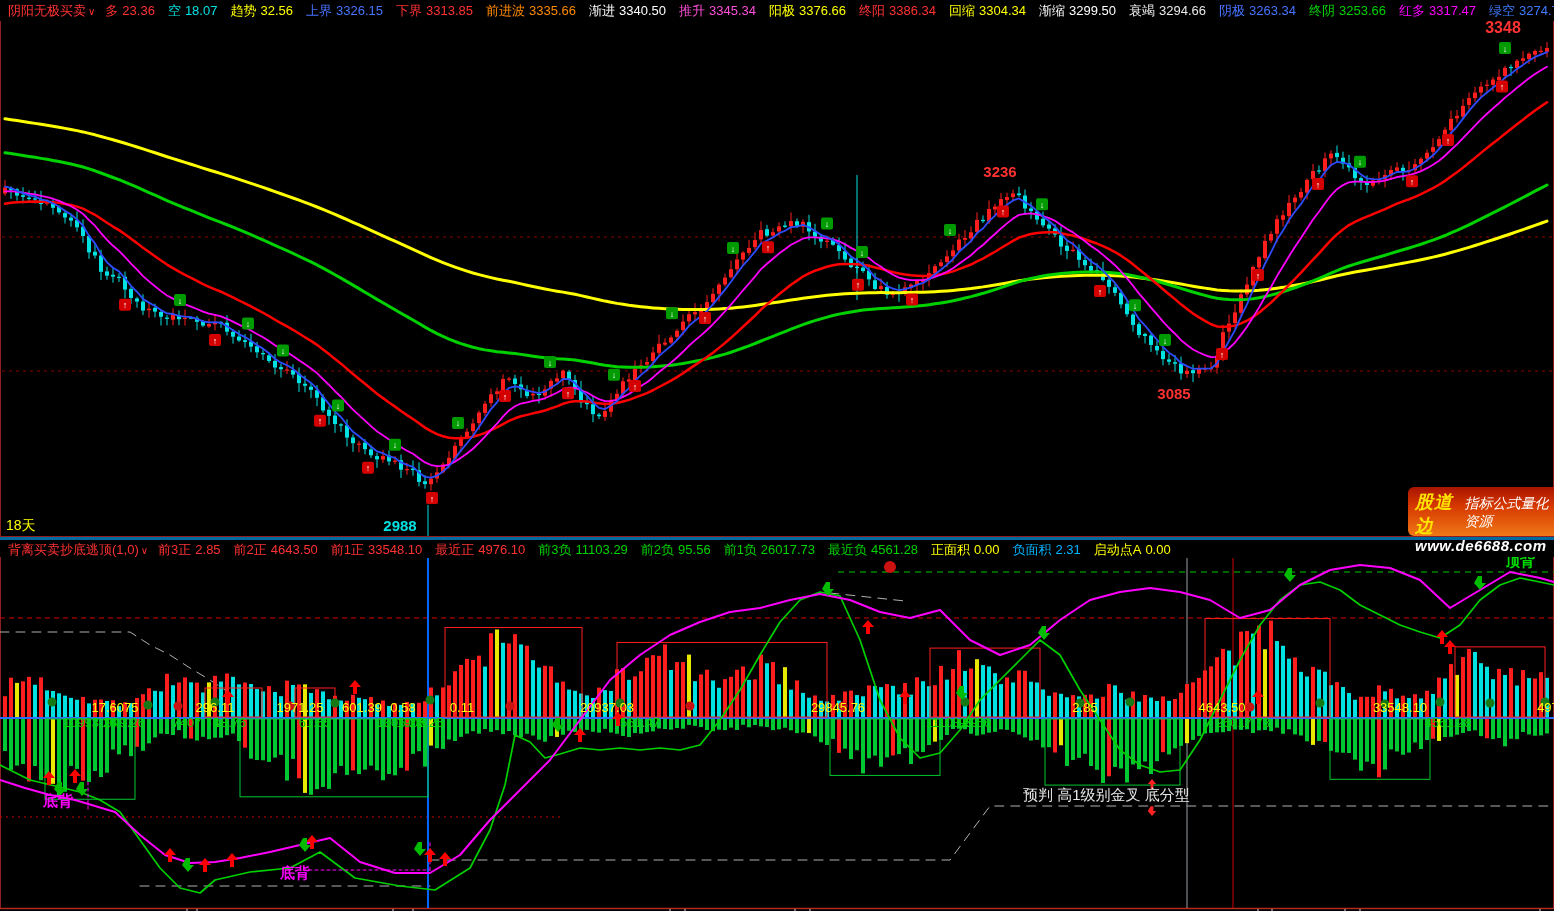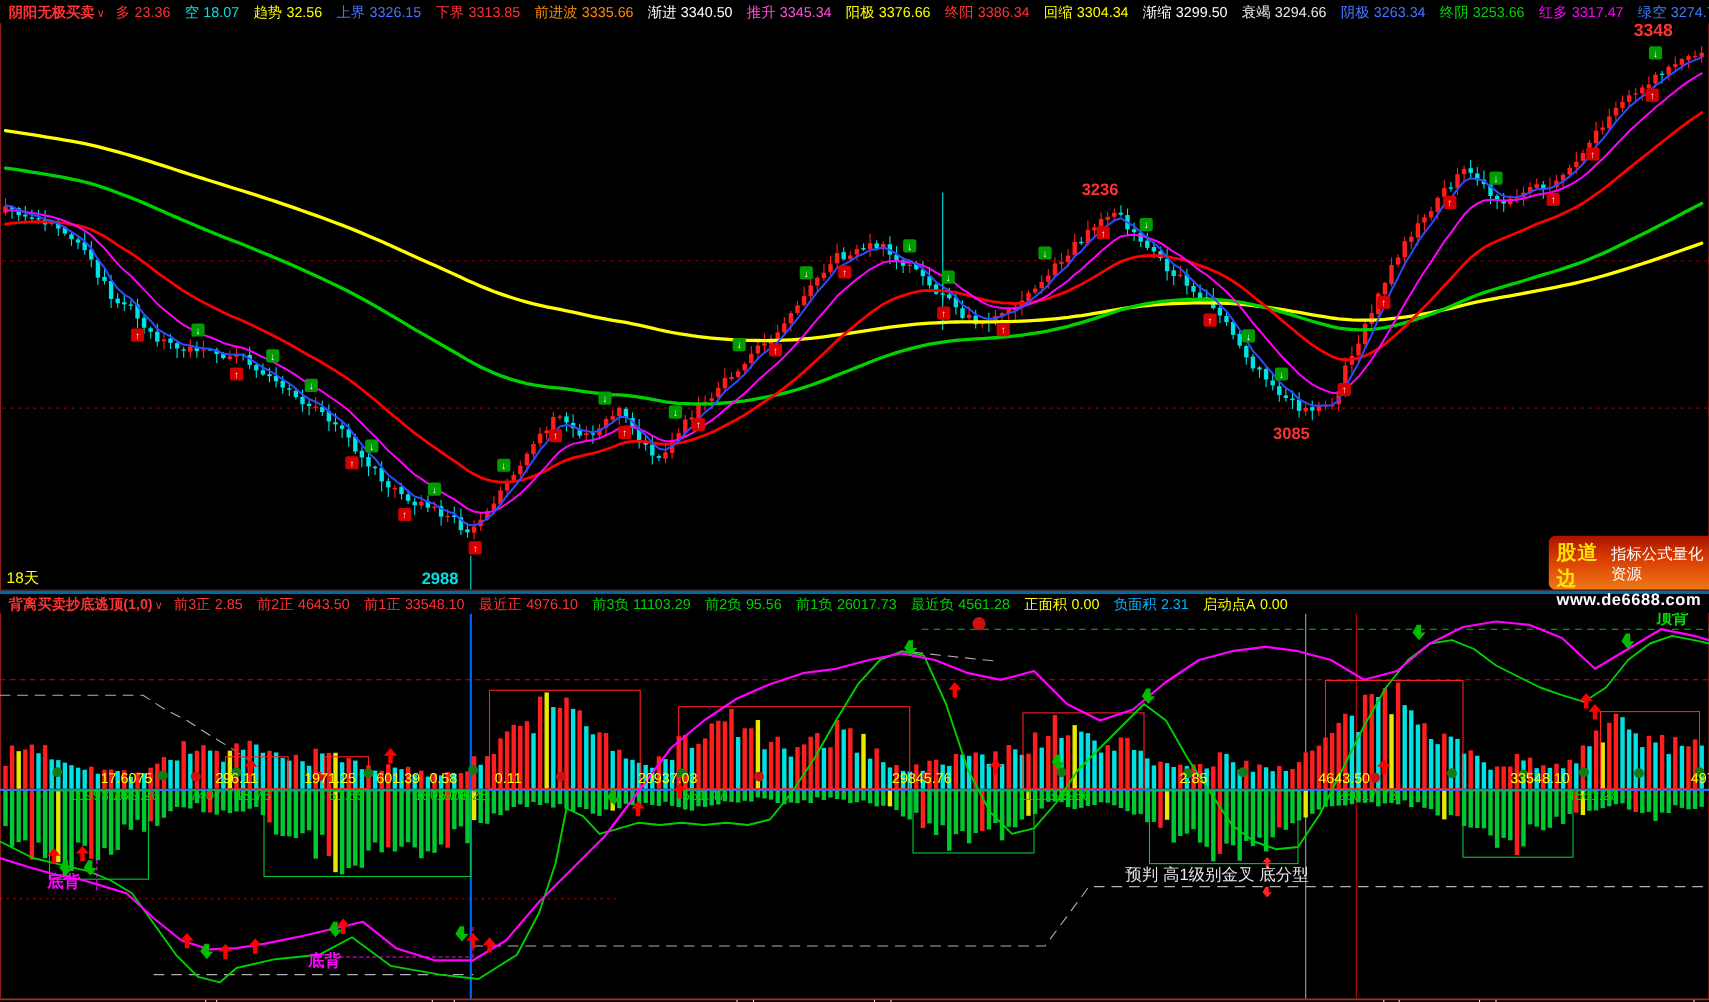--- a/index.html
+++ b/index.html
@@ -1,29 +1,29 @@
 <!DOCTYPE html>
 <html><head>
 <meta charset="utf-8">
 <style>
   html,body{margin:0;padding:0;background:#000;width:1554px;height:911px;overflow:hidden;
     font-family:"Liberation Sans","DejaVu Sans",sans-serif;}
   #stage{position:relative;width:1554px;height:911px;background:#000;}
   .hdr{position:absolute;left:0;width:1554px;white-space:nowrap;overflow:hidden;
     font-size:13px;line-height:21px;background:#000;z-index:5;padding-left:8px;box-sizing:border-box;}
-  .hdr .ttl{font-weight:700;margin-right:2px;}
+  .hdr .ttl{font-weight:400;margin-right:2px;}
   .hdr .caret{font-size:10px;margin-right:10px;}
   .hdr .it{margin-right:13px;}
   .hdr .it .lb{margin-right:4px;}
   #hdr1{top:0;height:21px;}
   #hdr2{top:537px;height:20px;line-height:20px;border-top:3px solid #0369a1;}
   #chart{position:absolute;left:0;top:0;z-index:1;}
   #wm{position:absolute;left:1408px;top:487px;width:146px;height:49px;z-index:6;
     background:linear-gradient(180deg,#a81400 0%,#d73a00 40%,#f07818 100%);
-    border-radius:6px 0 0 6px;box-sizing:border-box;padding:3px 0 0 7px;}
+    border-radius:6px 0 0 6px;box-sizing:border-box;padding:3px 0 0 7px;font-style:italic;}
   #wm .l1{display:flex;align-items:baseline;}
   #wm .w1{color:#ffe400;font-size:18px;font-weight:700;letter-spacing:1px;}
   #wm .w1b{color:#fff;font-size:14px;margin-left:4px;}
   #wm .w2{color:#fff;font-size:15px;font-weight:700;letter-spacing:.5px;margin-top:-1px;}
 </style>
 </head>
 <body>
 
 <div id="stage">
   <svg id="chart" width="1554" height="911" viewBox="0 0 1554 911">

